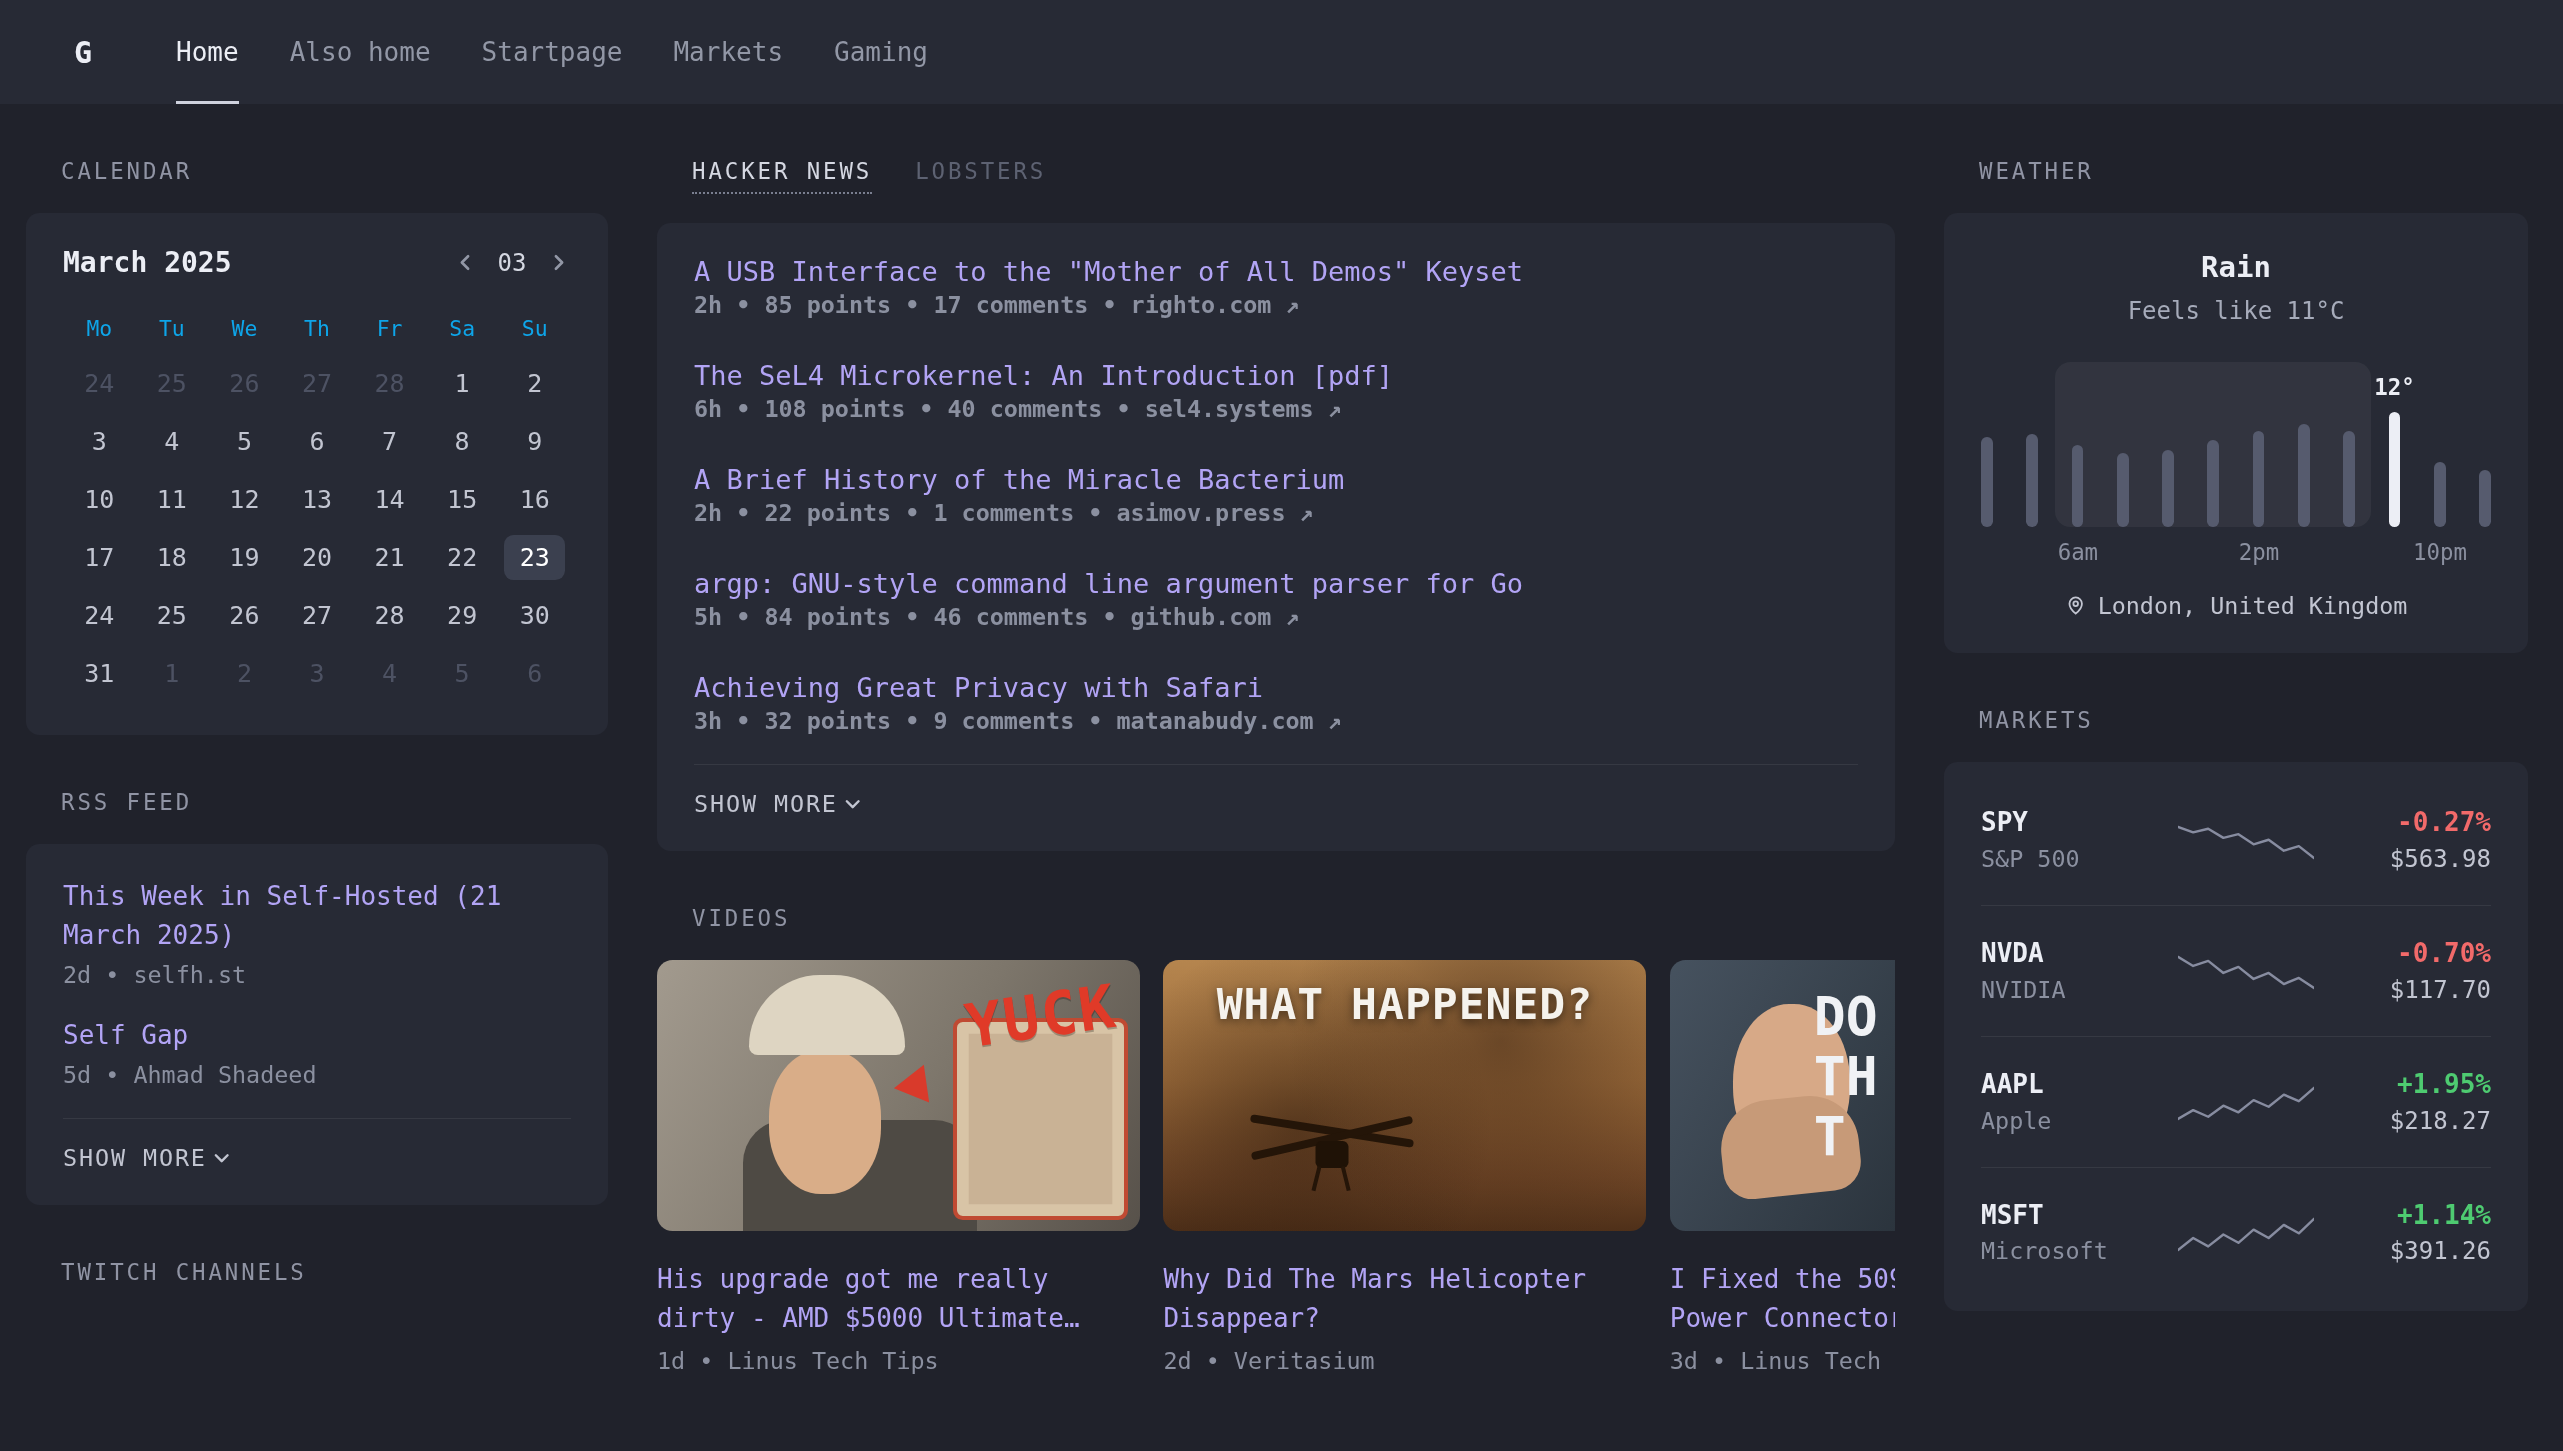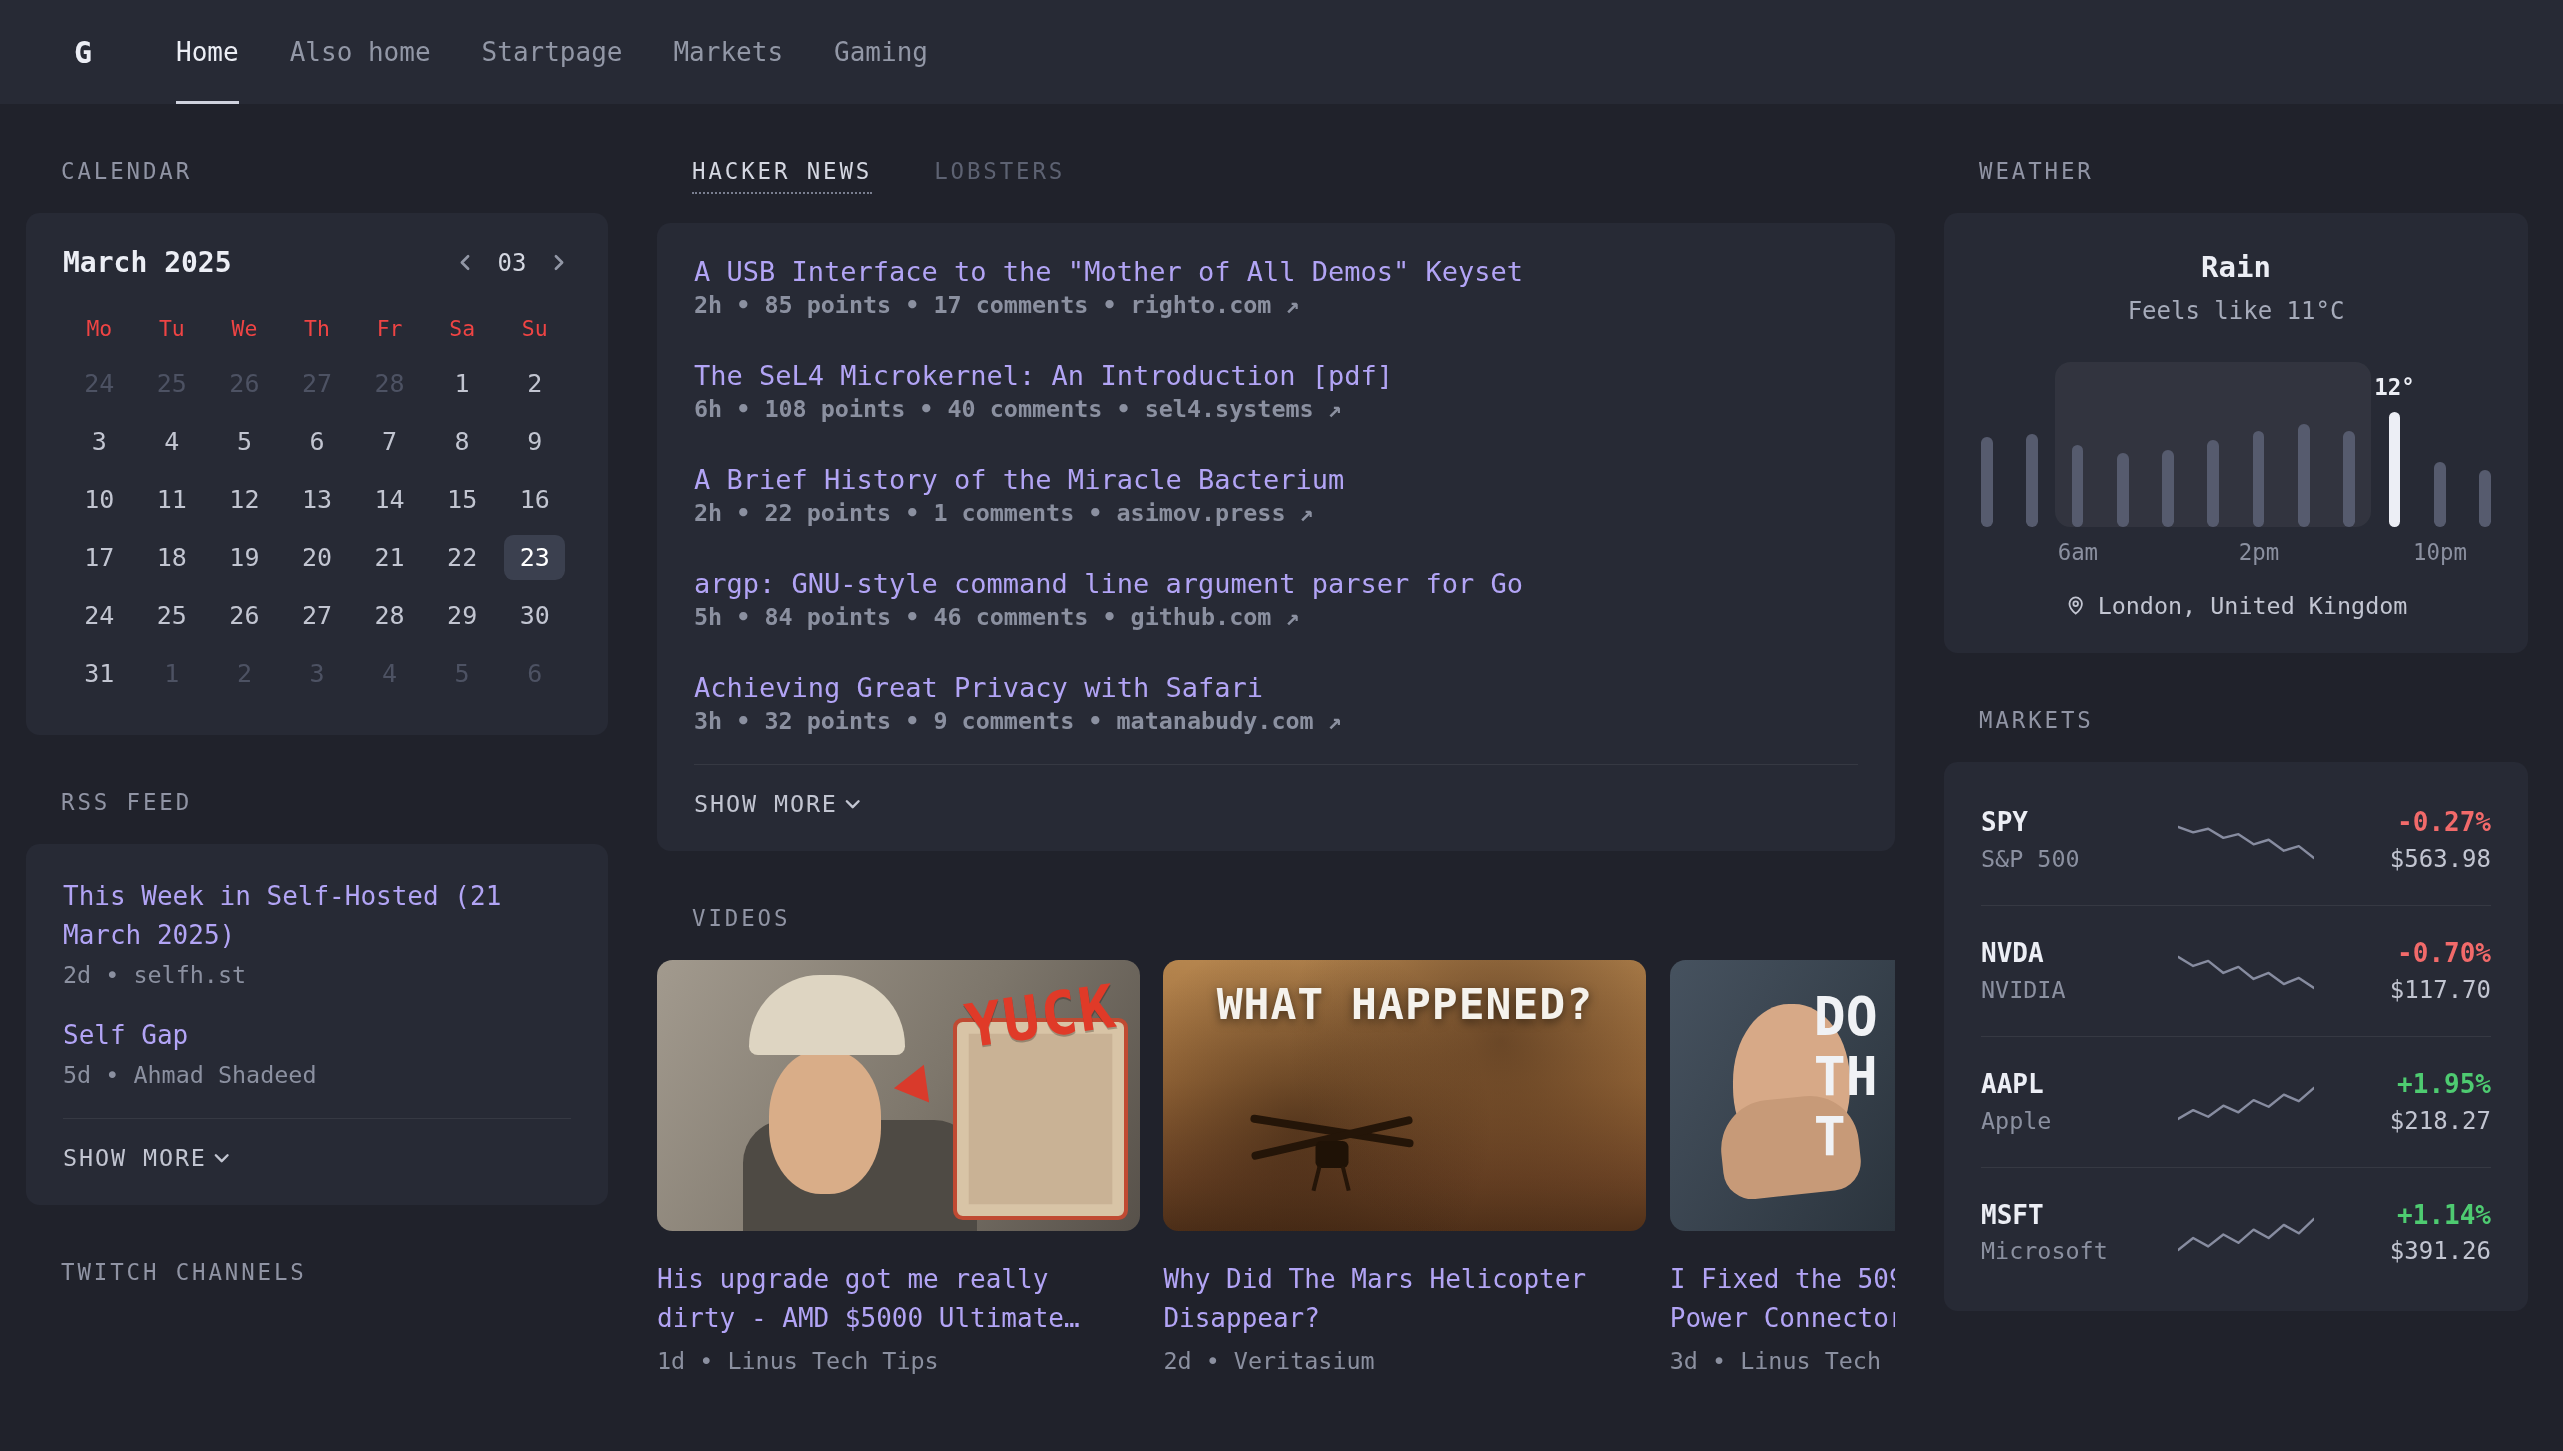--- a/index.html
+++ b/index.html
@@ -36,34 +36,34 @@
   .col-right{width:584px;}
   .section-title{font-size:22.4px;font-weight:normal;letter-spacing:2.9px;color:#9094a4;margin:54px 0 29px 35px;}
   .card{background:var(--card);border-radius:13.6px;padding:33px 37px;}
   
   .cal-header{display:flex;justify-content:space-between;align-items:center;}
   .cal-month{font-size:28px;font-weight:600;color:var(--bright);}
   .cal-controls{display:flex;gap:19.5px;}
   .cal-chevron{color:#9297a6;cursor:pointer;display:flex;align-items:center;}
   .cal-num{font-size:24px;color:var(--text);}
   .cal-grid{display:grid;grid-template-columns:repeat(7,1fr);margin-top:29px;}
-  .cal-weekday{text-align:center;font-size:21.4px;color:#ef4444;padding:7.8px 0 13.6px;}
+  .cal-weekday{text-align:center;font-size:21.4px;color:#0ea5e9;padding:7.8px 0 13.6px;}
   .cal-day{height:58px;display:flex;align-items:center;justify-content:center;font-size:25px;color:#c2c5d1;cursor:pointer;}
   .cal-day span{padding:7.8px 15.6px;border-radius:9.7px;}
   .cal-day.muted{color:var(--muted-day);}
   .cal-day.today span{background:#3b404f;color:#ffffff;}
   
   .feed-item{margin-bottom:27px;}
   .feed-item:last-child{margin-bottom:0;}
   .feed-title{font-size:26px;line-height:39px;color:var(--accent);cursor:pointer;}
   .feed-meta{font-size:23.4px;color:var(--dim);margin-top:5.8px;}
   .show-more{display:flex;align-items:center;gap:3px;font-size:23.4px;letter-spacing:1.9px;color:#c2c5d1;border-top:1.9px solid var(--divider);margin-top:29px;padding-top:25px;cursor:pointer;}
   .chev-down{display:flex;align-items:center;color:#c2c5d1;}
   
-  .group-tabs{display:flex;gap:62px;margin:54px 0 29px 35px;}
+  .group-tabs{display:flex;gap:43px;margin:54px 0 29px 35px;}
   .group-tab{font-size:22.4px;letter-spacing:2.9px;color:var(--dimmer);cursor:pointer;padding-bottom:7.8px;border-bottom:2.9px dotted transparent;}
   .group-tab.active{color:var(--text);border-bottom-color:#7a7f90;}
   .news-item{margin-bottom:41px;}
   .news-item:last-child{margin-bottom:0;}
   .news-title{font-size:27px;color:var(--accent);white-space:nowrap;overflow:hidden;cursor:pointer;}
   .news-meta{font-size:23.4px;color:var(--dim);margin-top:4px;font-weight:bold;}
   
   .videos-row{display:flex;gap:23.4px;overflow:hidden;}
   .video-card{width:483px;flex:none;}
   .thumb{height:271px;border-radius:15.6px;position:relative;overflow:hidden;cursor:pointer;}

